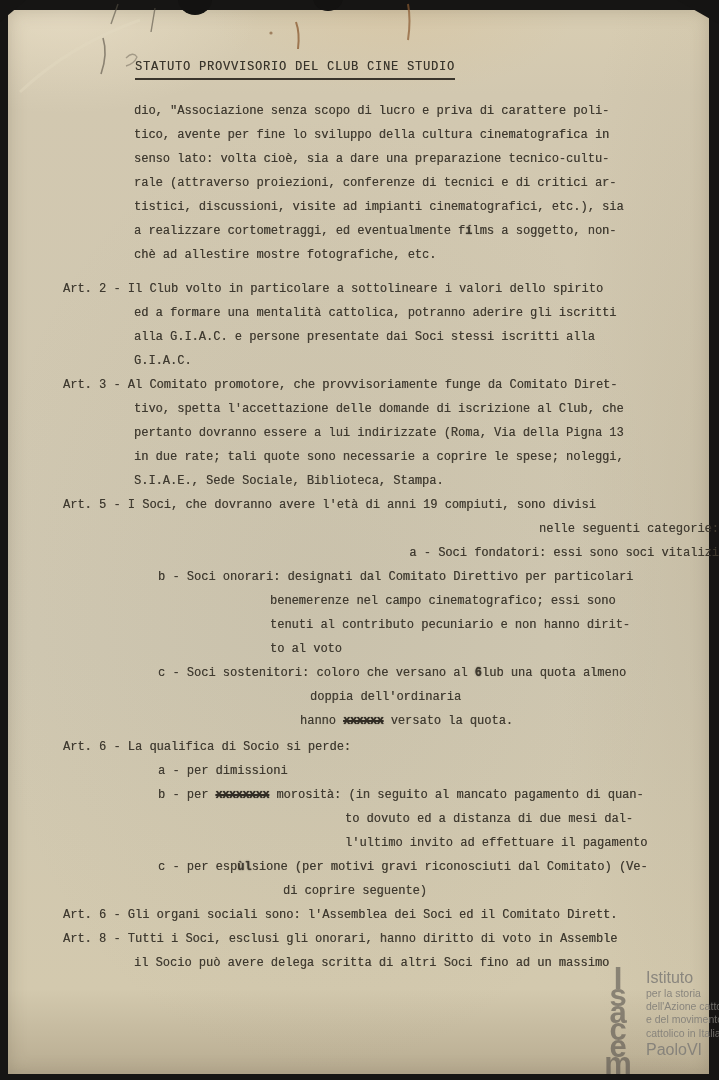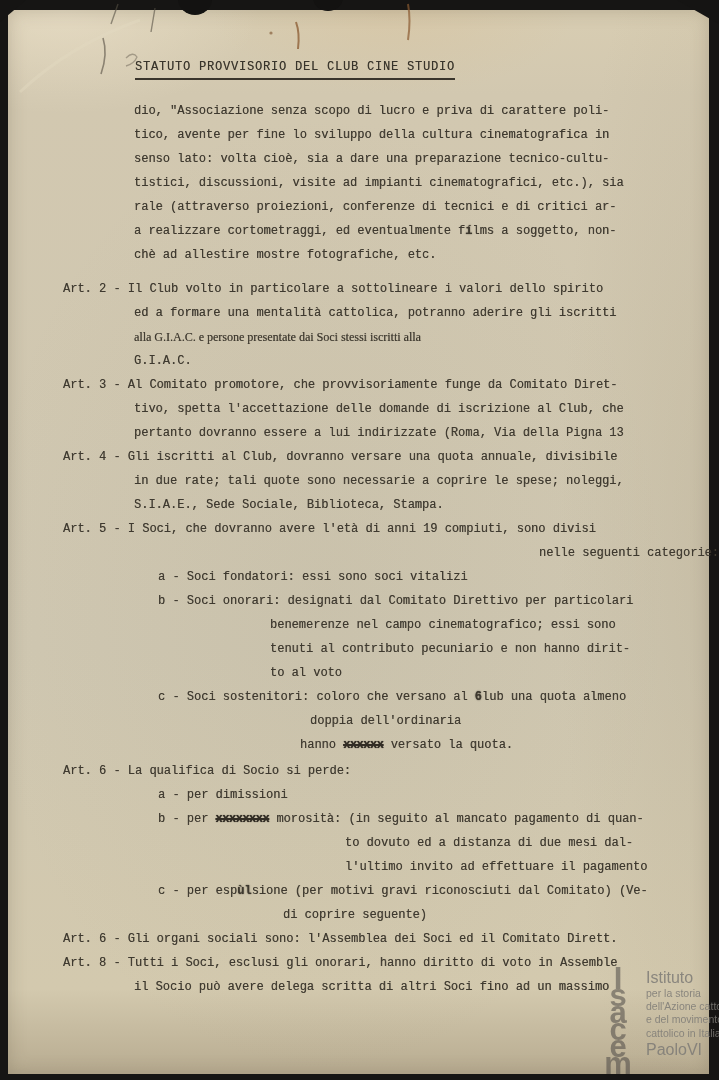--- a/index.html
+++ b/index.html
@@ -66,37 +66,36 @@
     <circle cx="271" cy="33" r="1.6" fill="#7a4f2a" opacity=".6"></circle>
     <path d="M20 92 Q70 45 140 20" stroke="#e3dac2" stroke-width="3" fill="none" opacity=".45"></path>
   </svg>
 
   <div class="doc">
     <div class="title">STATUTO PROVVISORIO DEL CLUB CINE STUDIO</div>
     <div>
         <div class="line" style="padding-left: 71px;"><span>dio, "Associazione senza scopo di lucro e priva di carattere poli-</span></div>
         <div class="line" style="padding-left: 71px;"><span>tico, avente per fine lo sviluppo della cultura cinematografica in</span></div>
         <div class="line" style="padding-left: 71px;"><span>senso lato: volta cioè, sia a dare una preparazione tecnico-cultu-</span></div>
+        <div class="line" style="padding-left: 71px;"><span>rale (attraverso proiezioni, conferenze di tecnici e di critici ar-</span></div>
         <div class="line" style="padding-left: 71px;"><span>tistici, discussioni, visite ad impianti cinematografici, etc.), sia</span></div>
-        <div class="line" style="padding-left: 71px;"><span>rale (attraverso proiezioni, conferenze di tecnici e di critici ar-</span></div>
         <div class="line" style="padding-left: 71px;"><span>a realizzare cortometraggi, ed eventualmente f</span><span class="over">í</span><span>lms a soggetto, non-</span></div>
         <div class="line" style="padding-left: 71px;"><span>chè ad allestire mostre fotografiche, etc.</span></div>
         <div class="line" style="padding-left: 0px; margin-top: 10px;"><span class="art-label">Art. 2 - </span><span>Il Club volto in particolare a sottolineare i valori dello spirito</span></div>
         <div class="line" style="padding-left: 71px;"><span>ed a formare una mentalità cattolica, potranno aderire gli iscritti</span></div>
-        <div class="line" style="padding-left: 71px; font-family: Liberation Serif, serif;"><span>alla G.I.A.C. e persone presentate dai Soci stessi iscritti alla</span></div>
+        <div class="line" style="padding-left: 71px;"><span>alla G.I.A.C. e persone presentate dai Soci stessi iscritti alla</span></div>
         <div class="line" style="padding-left: 71px;"><span>G.I.A.C.</span></div>
         <div class="line" style="padding-left: 0px;"><span class="art-label">Art. 3 - </span><span>Al Comitato promotore, che provvisoriamente funge da Comitato Diret-</span></div>
         <div class="line" style="padding-left: 71px;"><span>tivo, spetta l'accettazione delle domande di iscrizione al Club, che</span></div>
         <div class="line" style="padding-left: 71px;"><span>pertanto dovranno essere a lui indirizzate (Roma, Via della Pigna 13</span></div>
-        <div class="line" style="padding-left: 0px;"><span class="art-label">Art. 4 - </span><span>Gli iscritti al Club, dovranno versare una quota annuale, divisibile</span></div>
         <div class="line" style="padding-left: 71px;"><span>in due rate; tali quote sono necessarie a coprire le spese; noleggi,</span></div>
         <div class="line" style="padding-left: 71px;"><span>S.I.A.E., Sede Sociale, Biblioteca, Stampa.</span></div>
         <div class="line" style="padding-left: 0px;"><span class="art-label">Art. 5 - </span><span>I Soci, che dovranno avere l'età di anni 19 compiuti, sono divisi</span></div>
         <div class="line" style="padding-left: 71px; text-align: right;"><span>nelle seguenti categorie:</span></div>
-        <div class="line" style="padding-left: 95px;"><span>a - Soci fondatori: essi sono soci vitalizi</span></div>
+        <div class="line" style="padding-left: 95px; text-align: right;"><span>a - Soci fondatori: essi sono soci vitalizi</span></div>
         <div class="line" style="padding-left: 95px;"><span>b - Soci onorari: designati dal Comitato Direttivo per particolari</span></div>
         <div class="line" style="padding-left: 207px;"><span>benemerenze nel campo cinematografico; essi sono</span></div>
         <div class="line" style="padding-left: 207px;"><span>tenuti al contributo pecuniario e non hanno dirit-</span></div>
         <div class="line" style="padding-left: 207px;"><span>to al voto</span></div>
         <div class="line" style="padding-left: 95px;"><span>c - Soci sostenitori: coloro che versano al </span><span class="over">6</span><span>lub una quota almeno</span></div>
         <div class="line" style="padding-left: 247px;"><span>doppia dell'ordinaria</span></div>
         <div class="line" style="padding-left: 237px;"><span>hanno </span><span class="struck">xxxxxx</span><span> versato la quota.</span></div>
         <div class="line" style="padding-left: 0px; margin-top: 2px;"><span class="art-label">Art. 6 - </span><span>La qualifica di Socio si perde:</span></div>
         <div class="line" style="padding-left: 95px;"><span>a - per dimissioni</span></div>
         <div class="line" style="padding-left: 95px;"><span>b - per </span><span class="struck">xxxxxxxx</span><span> morosità: (in seguito al mancato pagamento di quan-</span></div>

